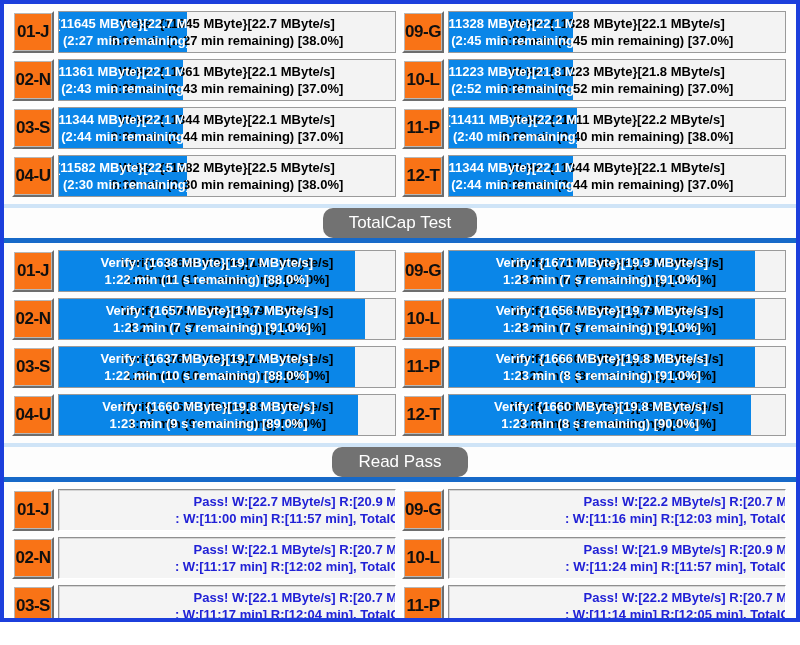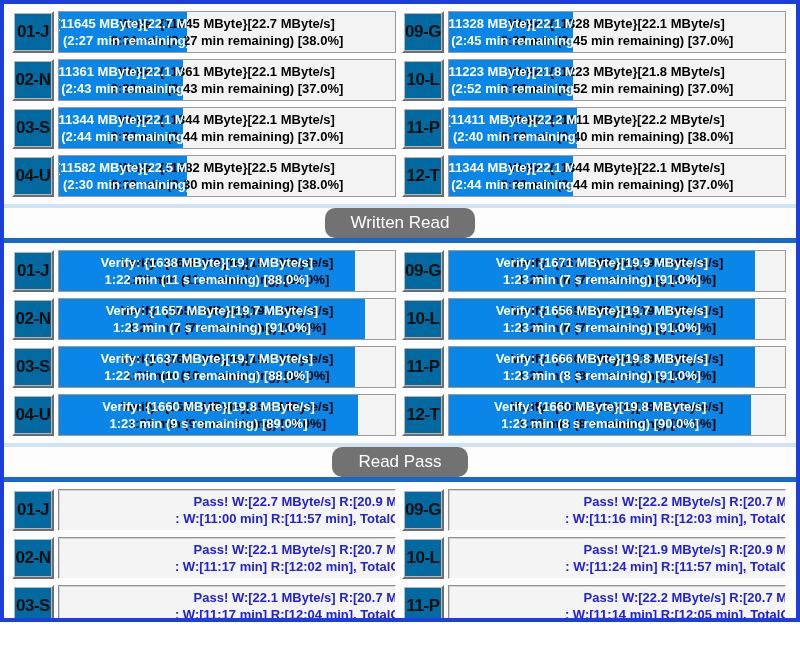--- a/index.html
+++ b/index.html
@@ -37,21 +37,21 @@
   .row{
     width:50%;
     display:flex;align-items:stretch;
     box-sizing:border-box;
     padding:3px 4px 3px 2px;
   }
 
   
   .port-id{
     width:42px;min-width:42px;height:42px;
-    background:#0369a1;
+    background:#f97316;
     border:2px solid;
     border-color:#ffffff #6d6d6d #6d6d6d #ffffff;
     box-shadow:inset 0 0 0 1px #b8b8b8;
     display:flex;align-items:center;justify-content:center;
     font-weight:bold;font-size:17px;color:#101010;
     font-family:"Liberation Sans Narrow","Liberation Sans",sans-serif;
     letter-spacing:-0.5px;
     margin-right:4px;
     box-sizing:border-box;
   }
@@ -254,21 +254,21 @@
                 <div class="tw" style="width: 270.27%;">
                   <span>Write: {11344 MByte}[22.1 MByte/s]</span>
                   <span>8:33 min (2:44 min remaining)   [37.0%]</span>
                 </div>
               </div>
             </div>
           </div>
         </div>
       <div class="band-soft"></div>
       <div class="pill-wrap">
-        <span class="pill">Written Read</span>
+        <span class="pill">TotalCap Test</span>
       </div>
       <div class="band-top"></div>
     </div>
 
     <div class="section">
       <div class="rows" id="read-rows">
           <div class="row">
             <div class="port-id">01-J</div>
             <div class="pbar">
               <div class="pbar-fill" style="width: 88%;"></div>

